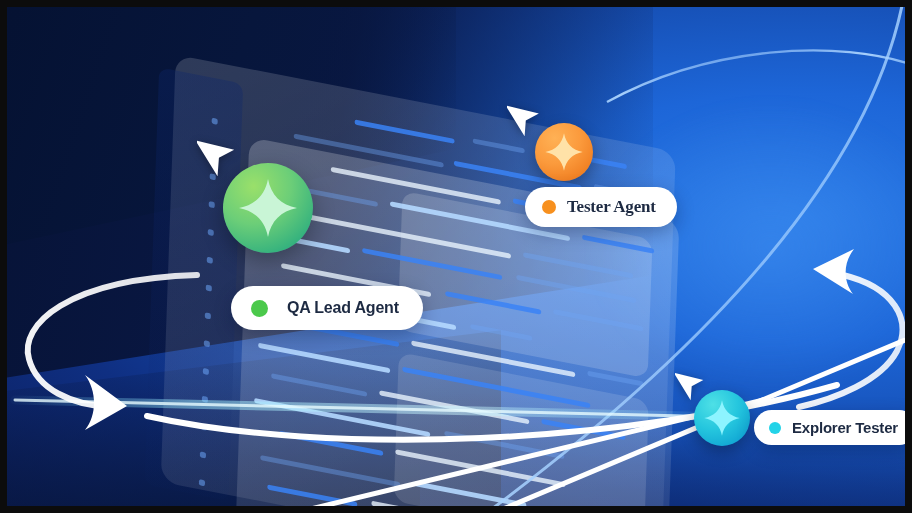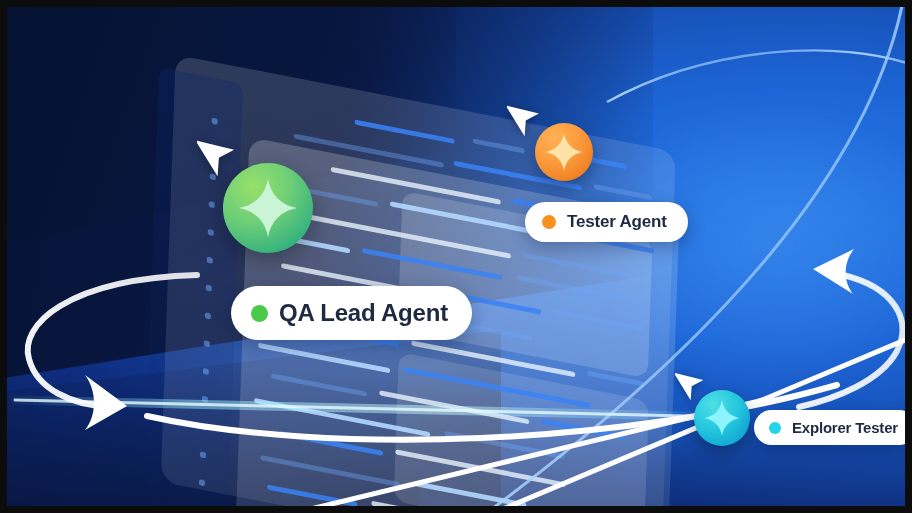--- a/index.html
+++ b/index.html
@@ -206,25 +206,26 @@
     color: #1d2a42;
     font-weight: bold;
     letter-spacing: -0.2px;
   }
 
   .pill-qa {
     left: 224px; top: 279px;
     padding: 13px 24px 13px 20px;
   }
   .pill-qa .pill-dot { width: 17px; height: 17px; background: #4bc94b; }
-  .pill-qa .pill-text { font-size: 24px; }
+  .pill-qa .pill-text { font-size: 16px; margin-left: 8px; }
 
   .pill-tester {
-    left: 518px; top: 195px;
+    left: 518px; top: 180px;
     padding: 10px 21px 10px 17px;
+    font-family: Liberation Serif, serif;
   }
   .pill-tester .pill-dot { width: 14px; height: 14px; background: #f7901e; }
   .pill-tester .pill-text { font-size: 17px; }
 
   .pill-explorer {
     left: 747px; top: 403px;
     padding: 9px 19px 9px 15px;
   }
   .pill-explorer .pill-dot { width: 12px; height: 12px; background: #23d3e8; }
   .pill-explorer .pill-text { font-size: 15px; }

